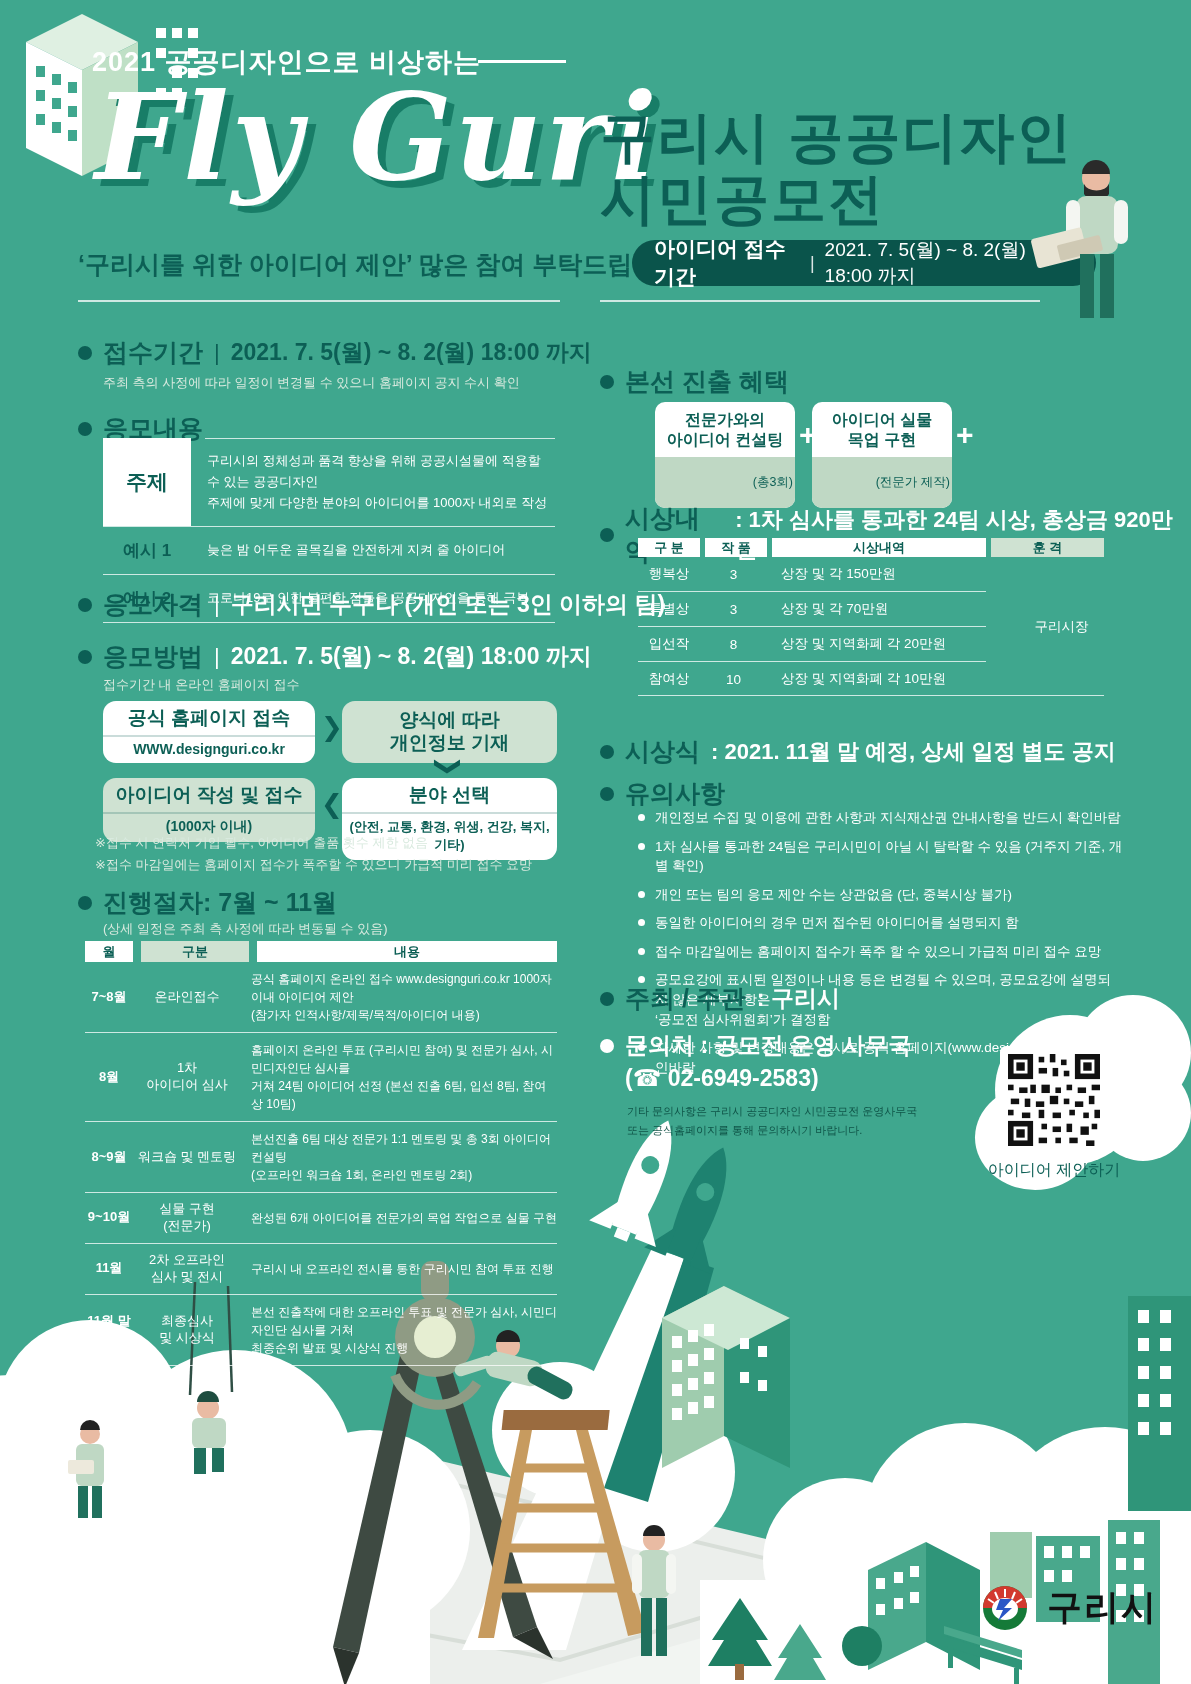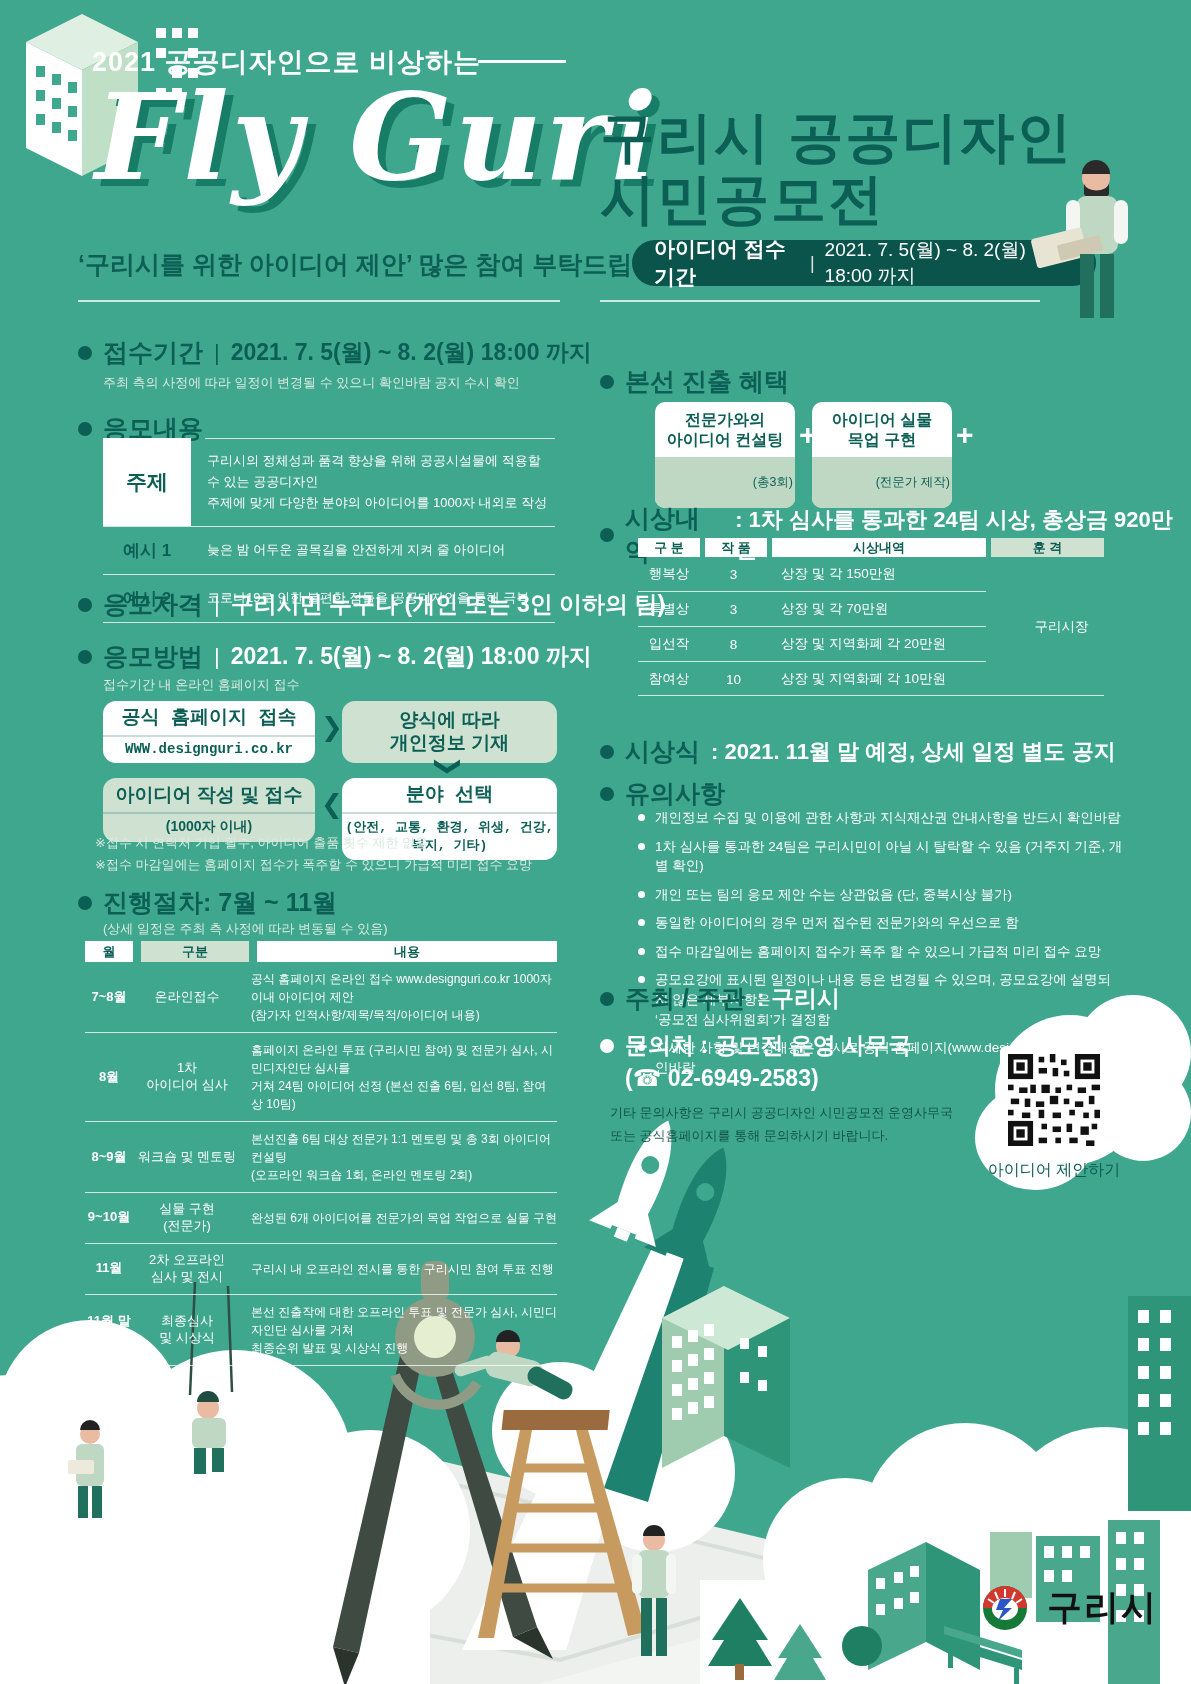--- a/index.html
+++ b/index.html
@@ -58,21 +58,21 @@
   .ct-topline{position:absolute;left:102px;top:0;right:0;height:1px;background:var(--rule);}
   .ct-row{display:flex;border-bottom:1px solid var(--rule);}
   .ct-head{width:88px;flex:0 0 auto;display:flex;align-items:center;justify-content:center;
     color:var(--dark);font-weight:bold;}
   .ct-head.box{background:#fff;font-size:21px;}
   .ct-head.plain{font-size:17px;}
   .ct-body{flex:1;padding:13px 0 13px 16px;font-size:13px;color:#fff;line-height:1.6;}
 
   
   .flow-box{border-radius:13px;overflow:hidden;text-align:center;color:var(--dark);}
-  .flow-box.white{background:#fff;font-family:Liberation Mono, monospace;}
+  .flow-box.white{background:#fff;}
   .flow-box.green{background:var(--lightbox);}
   .f-title{font-size:19px;font-weight:bold;padding:6px 4px 5px;line-height:1.2;}
   .f-sub{border-top:2px solid rgba(12,95,85,.22);font-size:14px;font-weight:bold;padding:4px 2px 6px;}
   .f-sub.small{font-size:13px;}
   .chev{font-size:26px;font-weight:bold;color:var(--dark);}
   .chev.down{transform:rotate(90deg);}
   .footnote{font-size:13px;color:#D9EADF;line-height:1.7;}
 
   
   .pt{left:85px;top:941px;width:472px;}
@@ -109,21 +109,21 @@
     display:flex;align-items:center;justify-content:center;font-size:13.5px;color:#fff;}
 
   
   .nl{left:638px;top:808px;width:486px;}
   .nl-item{display:flex;gap:10px;margin-bottom:9px;font-size:13.5px;color:#fff;line-height:1.45;}
   .nl-dot{width:7px;height:7px;border-radius:50%;background:#fff;flex:0 0 auto;margin-top:6px;}
 
   
   .c1{display:flex;align-items:center;gap:11px;font-size:23px;font-weight:bold;color:#fff;}
   .c2{font-size:23px;font-weight:bold;color:#fff;margin:4px 0 0 25px;}
-  .c3{font-size:13px;color:rgba(10,75,64,.9);line-height:1.75;margin:10px 0 0 10px;}
+  .c3{font-size:11px;color:rgba(10,75,64,.9);line-height:1.75;margin:10px 0 0 27px;}
 
   
   .qr-cloud{left:955px;top:975px;width:236px;height:215px;}
   .qr-cloud span{position:absolute;background:#fff;border-radius:50%;}
   .qr-box{left:1000px;top:1046px;width:108px;height:108px;background:#fff;border-radius:6px;
     display:flex;align-items:center;justify-content:center;}
   .qr-label{left:968px;top:1160px;width:172px;text-align:center;font-size:16px;color:var(--dark);}
 
   
   .citylogo{left:982px;top:1584px;display:flex;align-items:center;gap:19px;z-index:6;}
@@ -381,21 +381,21 @@
     <rect x="58" y="96" width="14" height="64" fill="#20705D"></rect>
     <rect x="78" y="96" width="14" height="64" fill="#20705D"></rect>
   </svg>
 
   <div class="abs content sh" style="left:78px;top:336px">
     <span class="dot"></span>
     <span class="lbl">접수기간</span>
     <span class="sep dark">|</span>
     <span class="val dark">2021. 7. 5(월) ~ 8. 2(월) 18:00 까지</span>
   </div>
-  <div class="abs content note" style="left:103px;top:374px">주최 측의 사정에 따라 일정이 변경될 수 있으니 확인바람 공지 수시 확인</div>
+  <div class="abs content note" style="left:103px;top:374px">주최 측의 사정에 따라 일정이 변경될 수 있으니 홈페이지 공지 수시 확인</div>
 
   <div class="abs content sh" style="left:78px;top:412px">
     <span class="dot"></span>
     <span class="lbl">응모내용</span>
   </div>
 
   <div class="abs content ct">
     <div class="ct-topline"></div>
     <div class="ct-row">
       <div class="ct-head box">주제</div>
@@ -579,21 +579,21 @@
     <div class="nl-item">
         <span class="nl-dot"></span>
         <span class="pre">1차 심사를 통과한 24팀은 구리시민이 아닐 시 탈락할 수 있음 (거주지 기준, 개별 확인)</span>
       </div>
     <div class="nl-item">
         <span class="nl-dot"></span>
         <span class="pre">개인 또는 팀의 응모 제안 수는 상관없음 (단, 중복시상 불가)</span>
       </div>
     <div class="nl-item">
         <span class="nl-dot"></span>
-        <span class="pre">동일한 아이디어의 경우 먼저 접수된 전문가와의 우선으로 함</span>
+        <span class="pre">동일한 아이디어의 경우 먼저 접수된 아이디어를 설명되지 함</span>
       </div>
     <div class="nl-item">
         <span class="nl-dot"></span>
         <span class="pre">접수 마감일에는 홈페이지 접수가 폭주 할 수 있으니 가급적 미리 접수 요망</span>
       </div>
     <div class="nl-item">
         <span class="nl-dot"></span>
         <span class="pre">공모요강에 표시된 일정이나 내용 등은 변경될 수 있으며, 공모요강에 설명되지 않은 세부사항은
 ‘공모전 심사위원회’가 결정함</span>
       </div>

